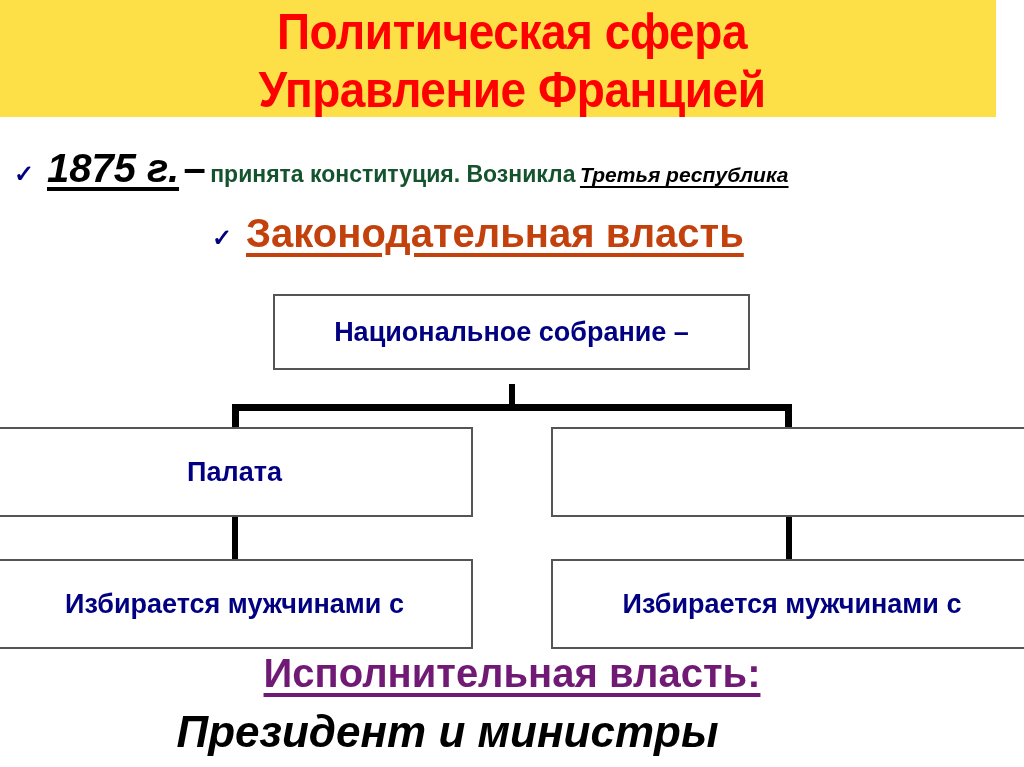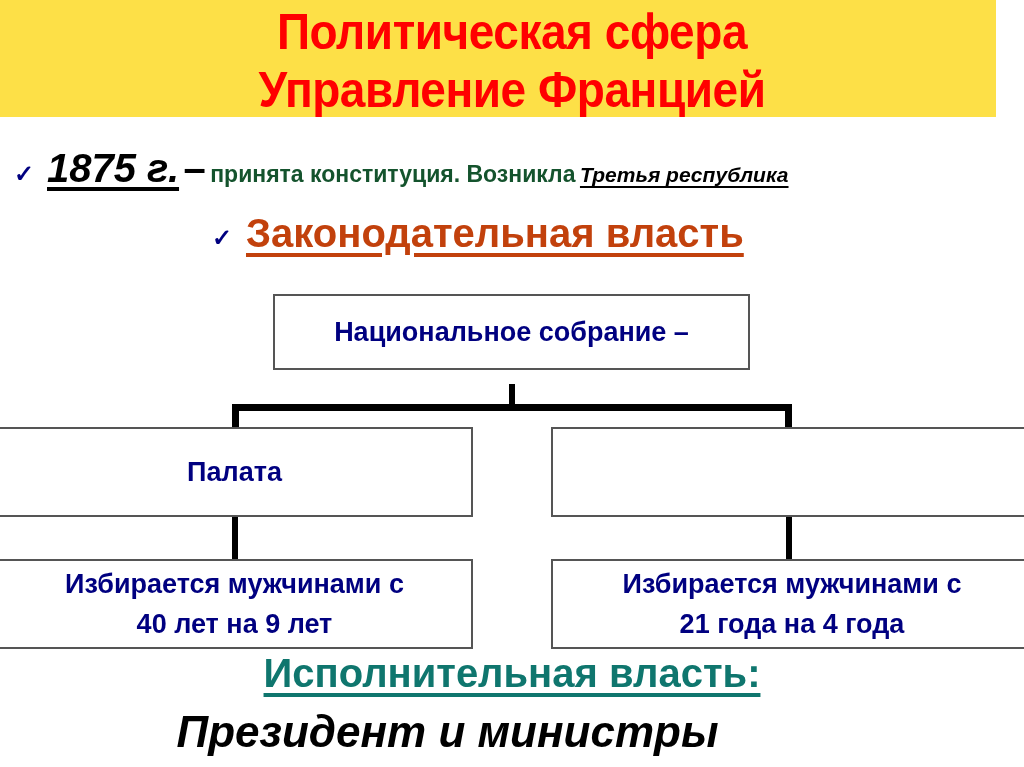--- a/index.html
+++ b/index.html
@@ -16,21 +16,21 @@
   .rep { font-size:21px; font-weight:bold; font-style:italic; text-decoration:underline; text-decoration-thickness:2px; text-underline-offset:4px; }
   .legis { position:absolute; left:246px; top:211px; font-size:40px; font-weight:bold; color:#c2410c; text-decoration:underline; text-decoration-thickness:4px; text-underline-offset:6px; white-space:nowrap; }
   .box { position:absolute; border:2px solid #555; background:#fff; color:#000080; font-weight:bold; display:flex; align-items:center; justify-content:center; text-align:center; box-sizing:border-box; }
   .box span { display:block; }
   .nat { left:273px; top:294px; width:477px; height:76px; font-size:27px; line-height:40px; }
   .sen { left:-4px; top:427px; width:477px; height:90px; font-size:27px; }
   .pal { left:551px; top:427px; width:480px; height:90px; font-size:27px; line-height:40px; border-right:none; }
   .el1 { left:-4px; top:559px; width:477px; height:90px; font-size:27px; line-height:40px; }
   .el2 { left:551px; top:559px; width:480px; height:90px; font-size:27px; line-height:40px; border-right:none; }
   .conn { position:absolute; background:#000; }
-  .exec { position:absolute; left:0; width:1024px; top:651px; text-align:center; font-size:40px; font-weight:bold; color:#0f766e; }
+  .exec { position:absolute; left:0; width:1024px; top:651px; text-align:center; font-size:40px; font-weight:bold; color:#701a75; }
   .exec span { text-decoration:underline; text-decoration-thickness:4px; text-underline-offset:6px; }
   .pres { position:absolute; left:0; width:895px; top:707px; text-align:center; font-size:44px; font-weight:bold; font-style:italic; color:#000; }
 </style>
 </head>
 <body>
 
 <div class="header">
   <div class="title t1">Политическая сфера</div>
   <div class="title t2">Управление Францией</div>
 </div>
@@ -64,27 +64,25 @@
 </div>
 
 <div class="box pal">
   <div>
   </div>
 </div>
 
 <div class="box el1">
   <div>
     <span>Избирается мужчинами с</span>
-    <span>40 лет на 9 лет</span>
   </div>
 </div>
 
 <div class="box el2">
   <div>
     <span>Избирается мужчинами с</span>
-    <span>21 года на 4 года</span>
   </div>
 </div>
 
 <div class="exec">
   <span>Исполнительная власть:</span>
 </div>
 <div class="pres">Президент и министры</div>
 
 </body></html>

